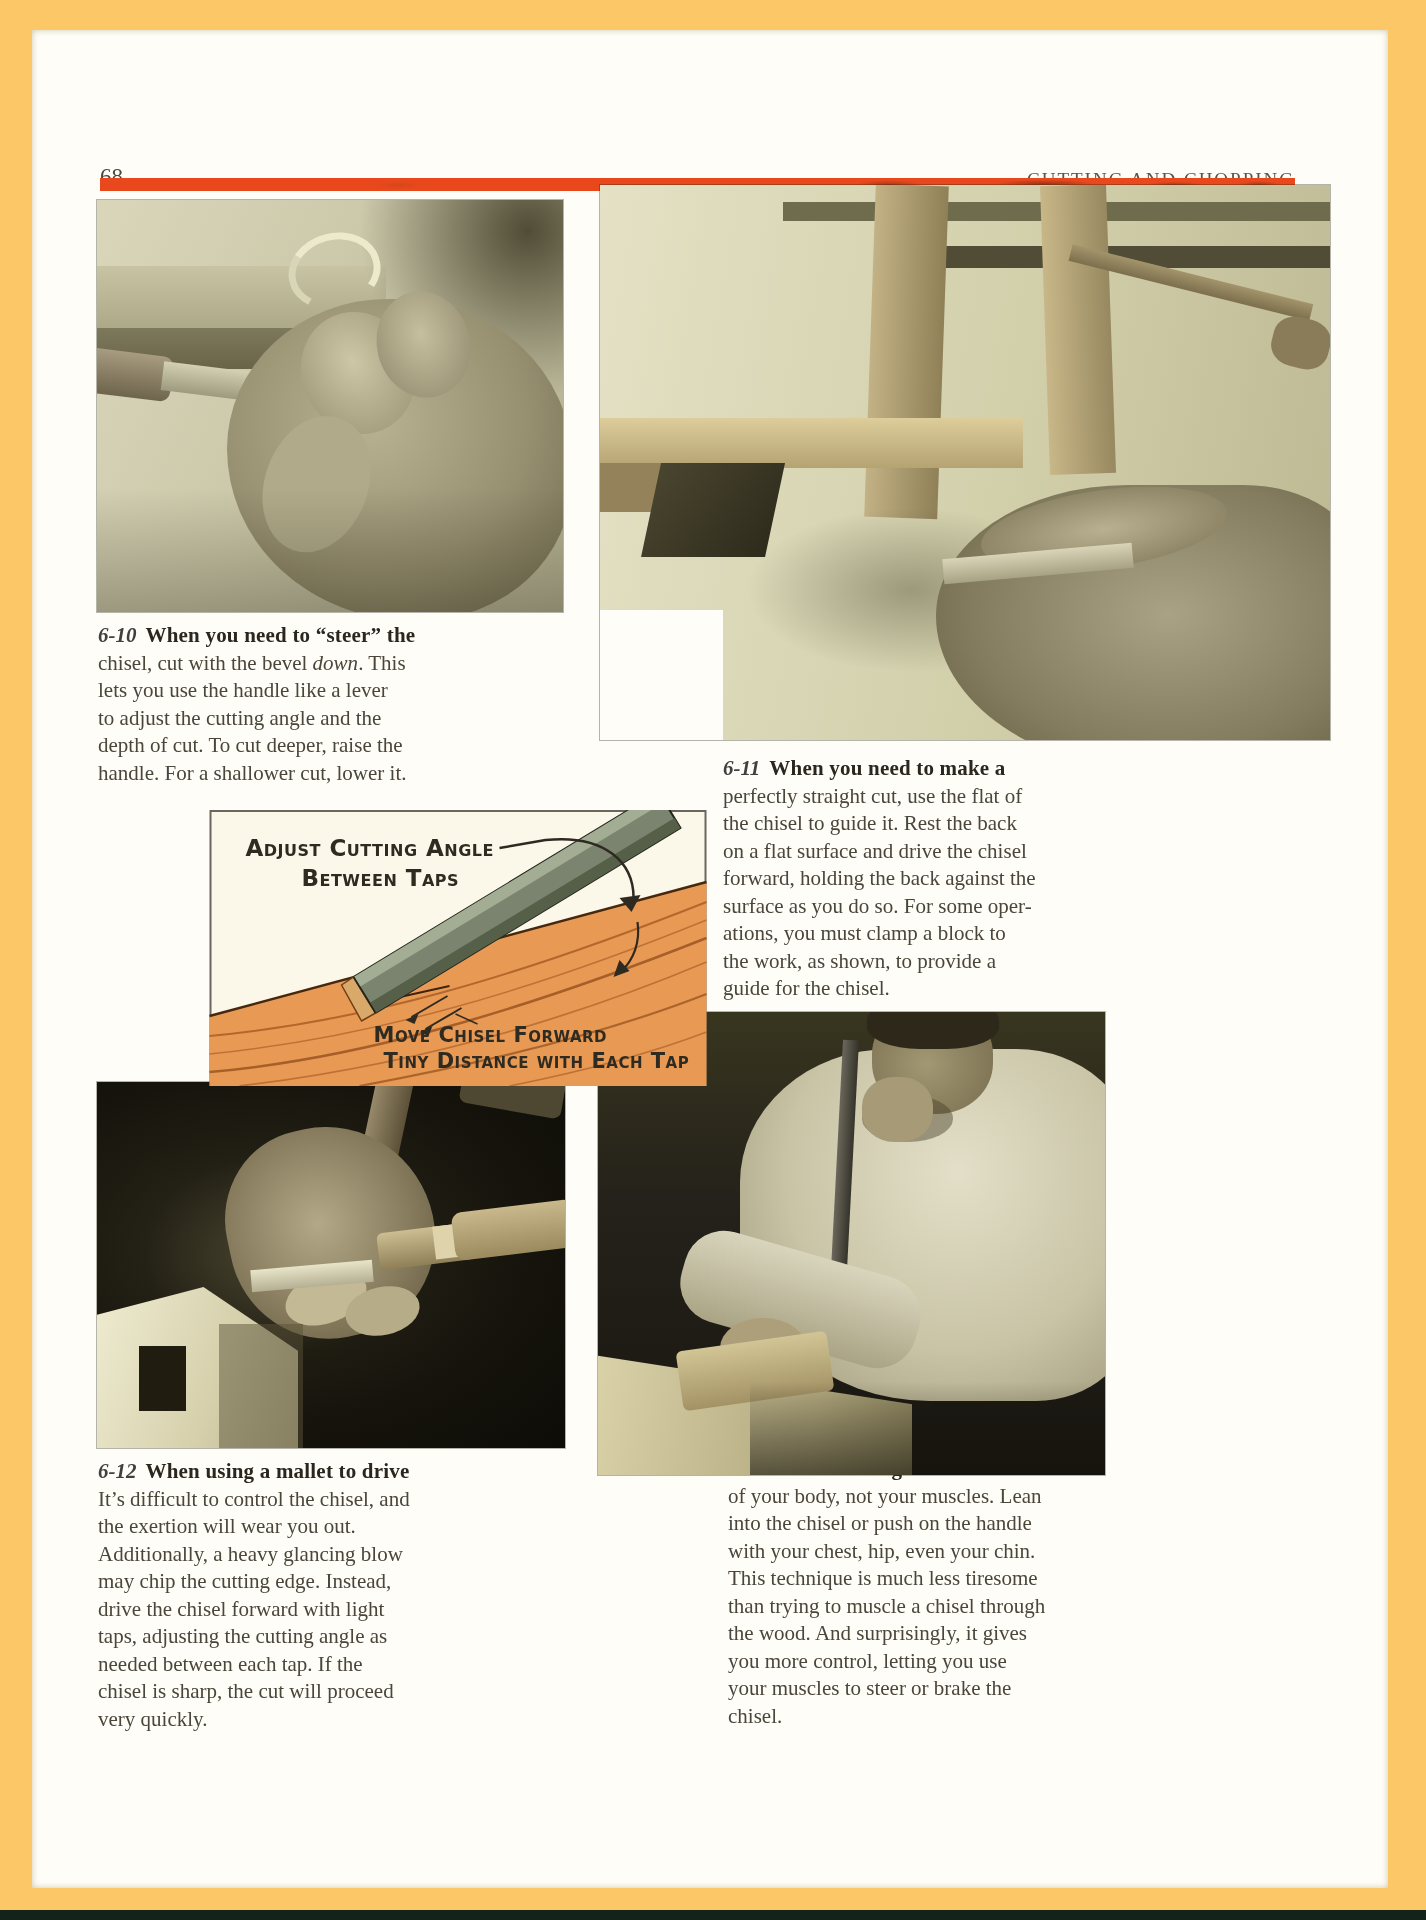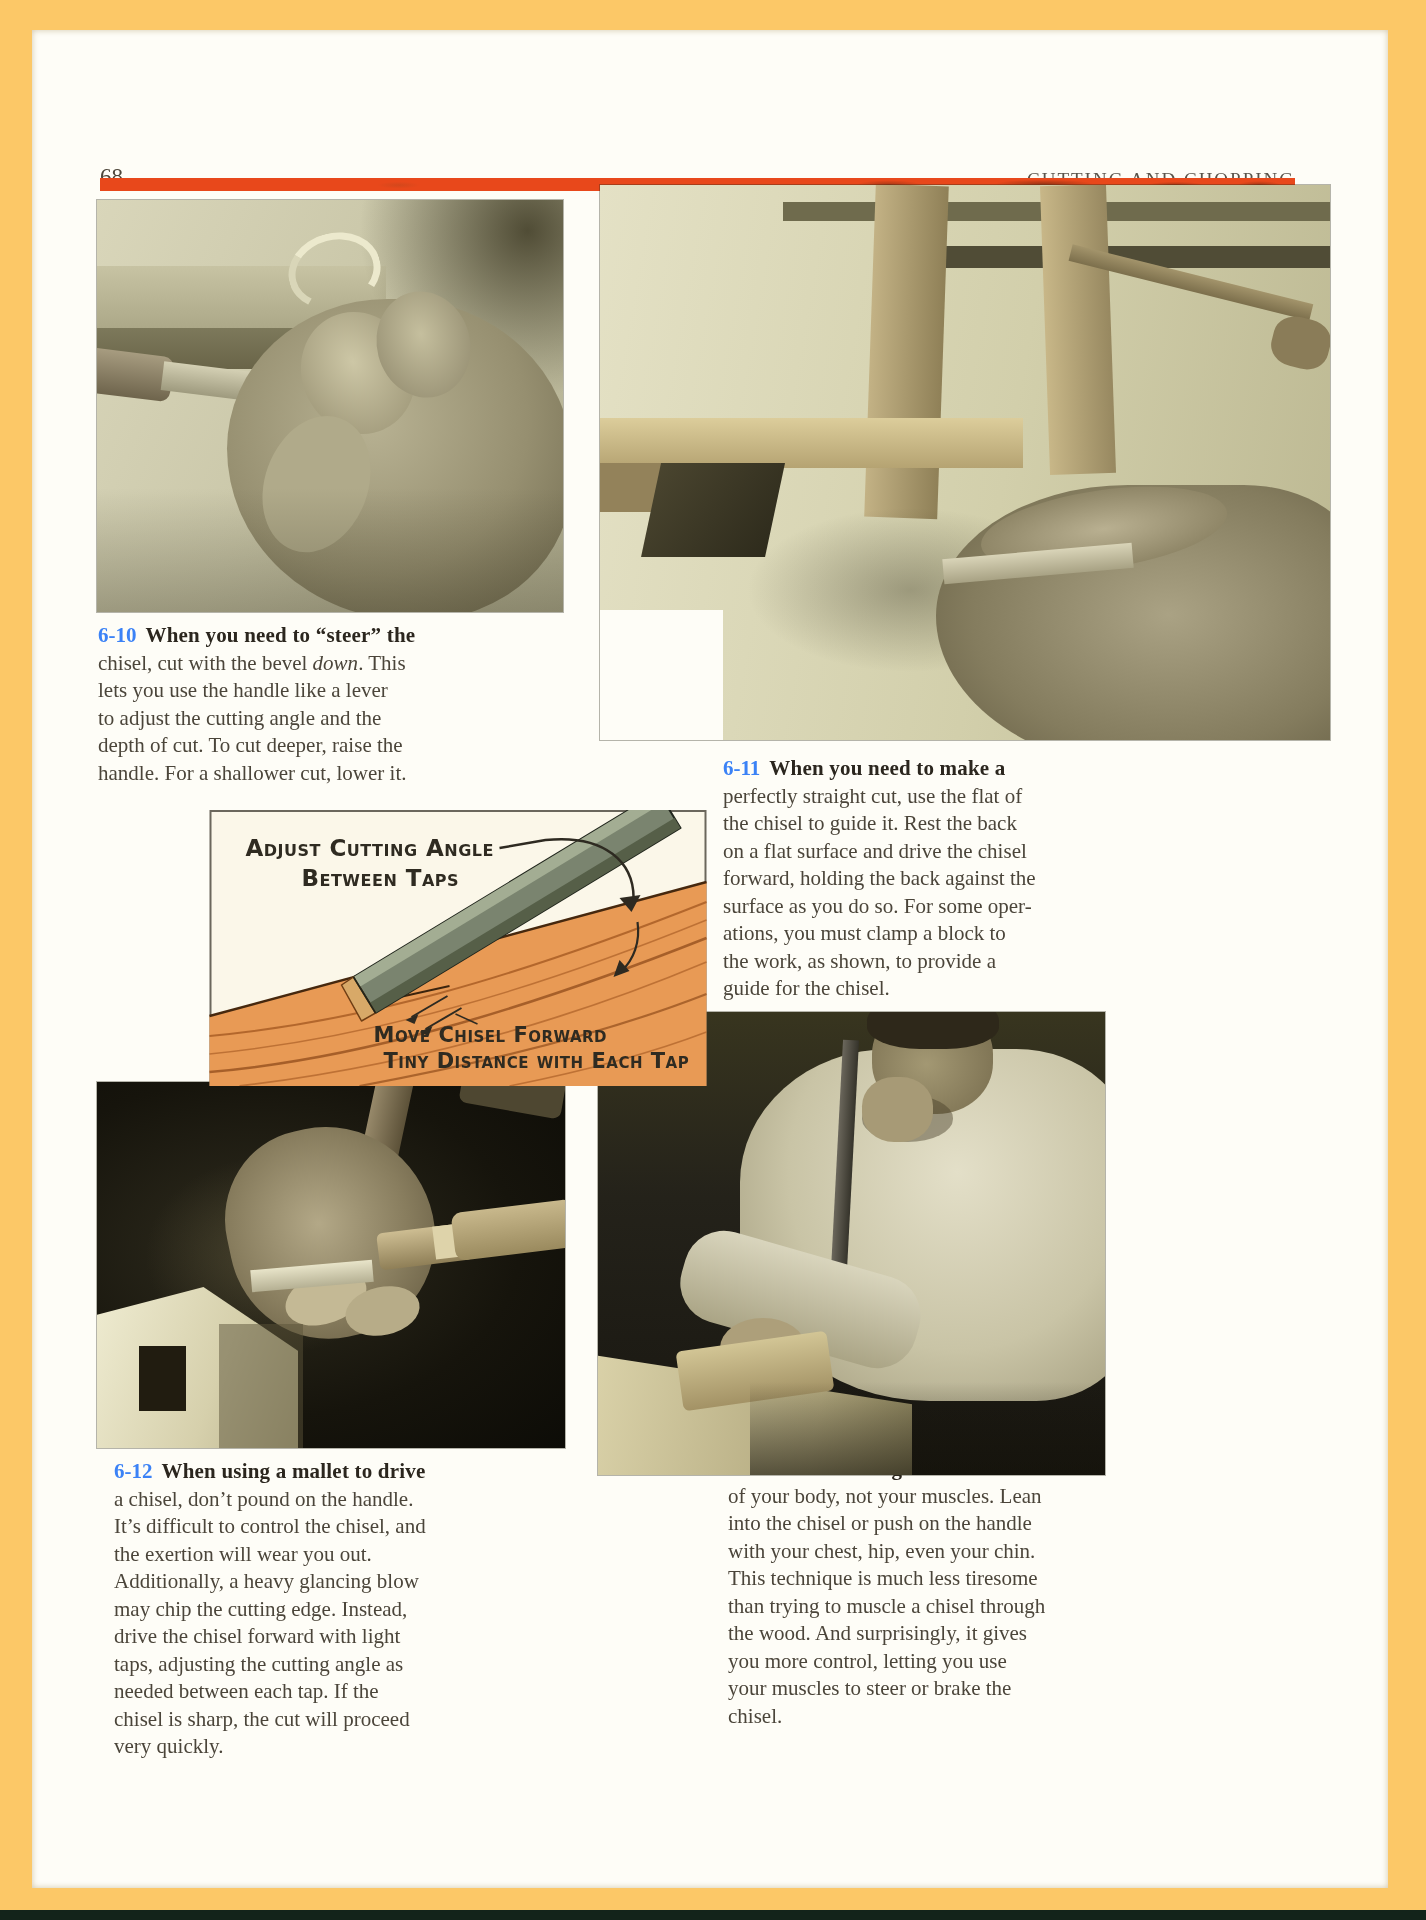--- a/index.html
+++ b/index.html
@@ -30,26 +30,26 @@
   .ph611{left:568px;top:155px;width:730px;height:555px;
          background:linear-gradient(100deg,#e4e1c5 0%,#d2cfab 55%,#bcb892 100%);}
   .ph612{left:65px;top:1052px;width:468px;height:366px;
          background:radial-gradient(ellipse at 35% 45%,#2f2c1e 0%,#16140c 60%,#0d0c07 100%);}
   .ph613{left:566px;top:982px;width:507px;height:463px;
          background:linear-gradient(180deg,#38351f 0%,#24221a 40%,#181610 100%);}
 
   
   .caption{position:absolute;font-size:21px;color:#4b453a;}
   .cap-line{line-height:27.5px;white-space:nowrap;}
-  .seg-bi{font-weight:700;color:#3b82f6;}
+  .seg-bi{font-weight:700;font-style:italic;color:#404040;}
   .seg-b{font-weight:700;color:#2b261e;padding-left:9px;letter-spacing:.2px;}
   .seg-i{font-style:italic;}
   .c610{left:66px;top:592px;width:440px;}
   .c611{left:691px;top:725px;width:440px;}
-  .c612{left:82px;top:1428px;width:440px;}
+  .c612{left:66px;top:1428px;width:440px;}
   .c613{left:696px;top:1425px;width:440px;}
 
   
   .illus{position:absolute;left:176px;top:780px;width:500px;height:276px;z-index:2;}
   .illus svg{display:block;width:100%;height:100%;}
   .hand{font-family:"DejaVu Sans",sans-serif;font-weight:700;font-variant:small-caps;
         fill:#2f2b21;letter-spacing:.5px;}
 </style>
 </head>
 <body>
@@ -128,21 +128,20 @@
       <div style="left:72%;top:39%;width:6%;height:9%;background:#ded3aa;transform:rotate(-7deg);"></div>
       <div style="left:76%;top:34%;width:26%;height:13%;background:linear-gradient(#c8b88c,#9a8a5e);border-radius:10px;transform:rotate(-7deg);"></div>
       <div style="left:33%;top:50%;width:26%;height:6%;background:linear-gradient(#e8e4c9,#b5b093);transform:rotate(-5deg);"></div>
       <div style="left:-2%;bottom:-2%;width:45%;height:46%;background:linear-gradient(110deg,#f0edd3 0%,#d6d0ac 60%,#b7b08a 100%);clip-path:polygon(0 18%,55% 0,100% 38%,100% 100%,0 100%);"></div>
       <div style="left:9%;bottom:10%;width:10%;height:18%;background:#211c10;"></div>
       <div style="left:26%;bottom:0;width:18%;height:34%;background:rgba(90,82,55,.5);"></div>
     </div>
 
     <div class="caption c612">
         <div class="cap-line"><span class="seg-bi">6-12</span><span class="seg-b">When using a mallet to drive</span></div>
-        <div class="cap-line"><span class="seg-p">a chisel, don’t pound on the handle.</span></div>
         <div class="cap-line"><span class="seg-p">It’s difficult to control the chisel, and</span></div>
         <div class="cap-line"><span class="seg-p">the exertion will wear you out.</span></div>
         <div class="cap-line"><span class="seg-p">Additionally, a heavy glancing blow</span></div>
         <div class="cap-line"><span class="seg-p">may chip the cutting edge. Instead,</span></div>
         <div class="cap-line"><span class="seg-p">drive the chisel forward with light</span></div>
         <div class="cap-line"><span class="seg-p">taps, adjusting the cutting angle as</span></div>
         <div class="cap-line"><span class="seg-p">needed between each tap. If the</span></div>
         <div class="cap-line"><span class="seg-p">chisel is sharp, the cut will proceed</span></div>
         <div class="cap-line"><span class="seg-p">very quickly.</span></div>
       </div>

